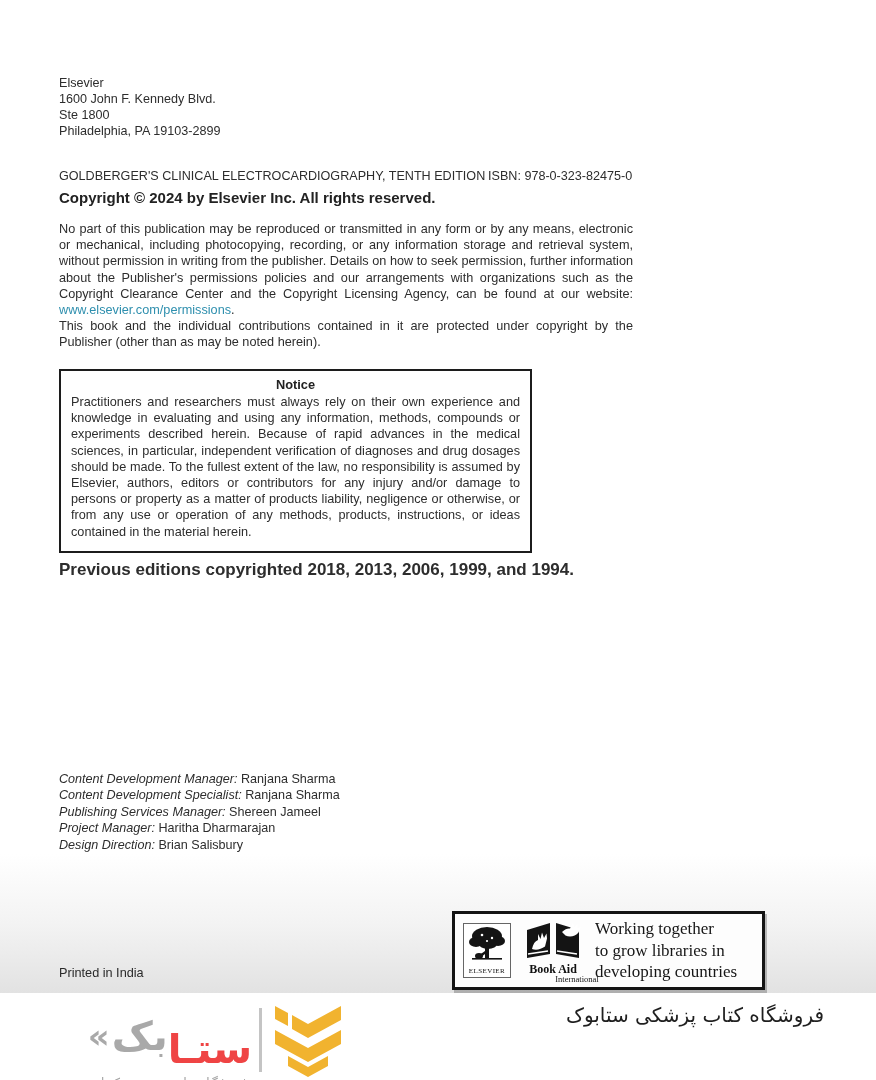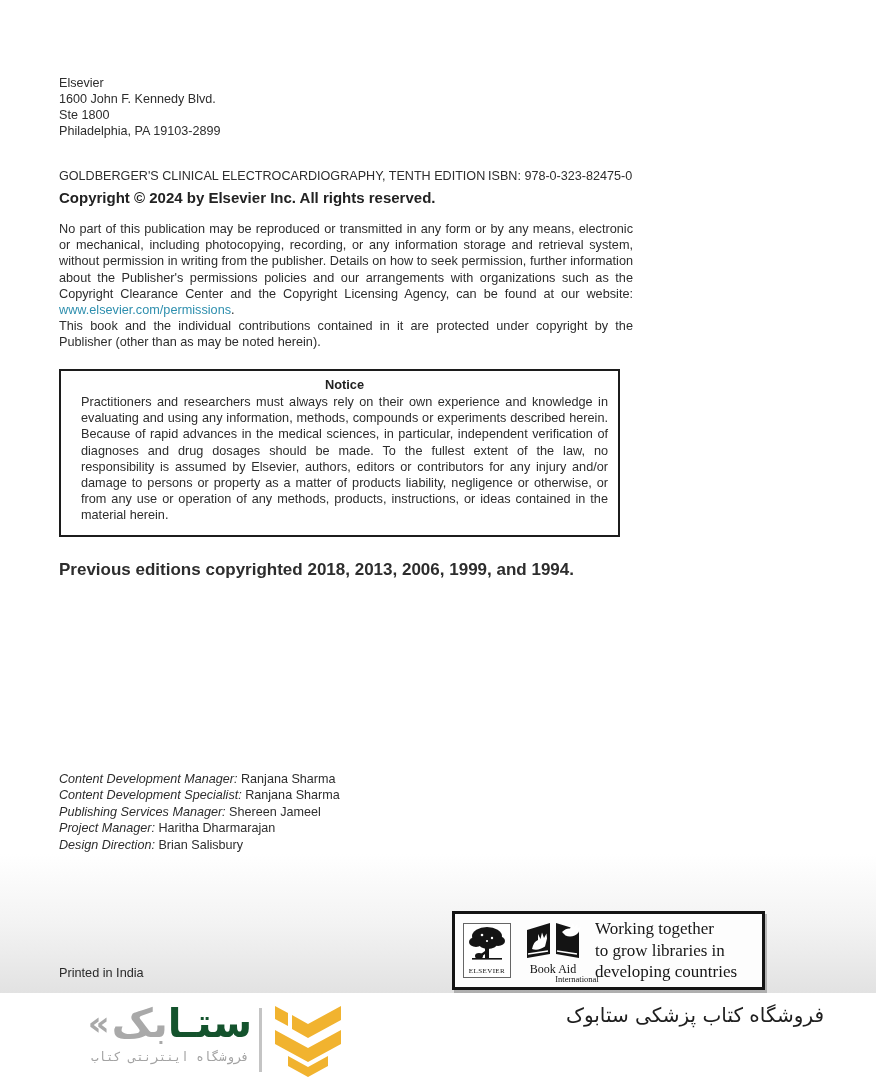--- a/index.html
+++ b/index.html
@@ -18,51 +18,51 @@
   .title-row .isbn { position:absolute; left:429px; white-space:nowrap; }
 
   .copyright { position:absolute; left:59px; top:189px; font-size:15px; font-weight:bold; color:#222; }
 
   .para { font-size:12.7px; line-height:16.2px; }
   .justify { text-align:justify; }
   .p1 { position:absolute; left:59px; top:221px; width:574px; }
   .p2 { position:absolute; left:59px; top:318px; width:574px; }
   .link { color:#2e8fae; text-decoration:none; }
 
-  .notice { position:absolute; left:59px; top:369px; width:561px; border:2px solid #1c1c1c;
-            padding:6px 10px 11px 20px; background:#fff; }
+  .notice { position:absolute; left:59px; top:369px; width:473px; border:2px solid #1c1c1c;
+            padding:6px 10px 11px 10px; background:#fff; }
   .notice-title { text-align:center; font-weight:bold; font-size:12.8px; margin-bottom:2px; color:#222; }
   .notice-body { font-size:12.7px; line-height:16.2px; text-align:justify; }
 
   .previous { position:absolute; left:59px; top:560px; font-size:17px;font-weight:bold; }
 
   .credits { position:absolute; left:59px; top:771px; font-size:12.6px; line-height:16.4px; }
   .credits .role { font-style:italic; }
 
   .bookaid-box { position:absolute; left:452px; top:911px; width:313px; height:79px;
                  border:3px solid #141414; background:#fdfdfd; display:flex; align-items:center;
                  padding:5px 8px; gap:9px; box-shadow:2px 3px 0 rgba(80,80,80,.35); }
   .els-logo { width:48px; height:55px; border:1px solid #666; background:#fff; display:flex;
               flex-direction:column; align-items:center; justify-content:flex-end; padding:2px 1px; flex:none; }
   .els-label { font-family:"Liberation Serif", serif; font-size:7px; letter-spacing:.4px; color:#111; }
   .ba-logo { width:66px; display:flex; flex-direction:column; align-items:center; flex:none; margin-top:3px; }
-  .ba-line1 { font-family:"Liberation Serif", serif; font-weight:normal; font-size:12px; color:#111; line-height:11px; margin-top:1px; }
+  .ba-line1 { font-family:"Liberation Serif", serif; font-weight:bold; font-size:12px; color:#111; line-height:11px; margin-top:1px; }
   .ba-line2 { font-family:"Liberation Serif", serif; font-size:8.5px; color:#111; line-height:9px;margin-left:48px; }
   .ba-msg { font-family:"Liberation Serif", serif; font-size:17px; line-height:21.5px; color:#161616; white-space:nowrap; }
 
   .printed { position:absolute; left:59px; top:966px; font-size:12.7px; color:#2a2a2a; }
 
   
   .footer { position:absolute; left:0; top:993px; width:876px; height:87px; background:#fff; }
   .logo-block { position:absolute; left:84px; top:7px; width:172px; text-align:center; }
   .wordmark { display:flex; align-items:center; justify-content:center; font-family:"DejaVu Sans", sans-serif;
               font-weight:bold; font-size:40px; line-height:46px; }
   .wm-guillemet { color:#a9a9a9; font-size:34px; margin-right:2px; }
   .wm-gray { color:#a9a9a9; }
-  .wm-yellow { color:#14532d; }
+  .wm-yellow { color:#ef4444;margin-top:26px; }
   .logo-subtitle { font-family:Liberation Mono, monospace; font-size:12.5px; color:#a3a3a3; margin-top:3px; }
   .divider { position:absolute; left:259px; top:15px; width:3px; height:64px; background:#c4c4c4; }
   .chevron-emblem { position:absolute; left:271px; top:9px; }
   .right-block { position:absolute; right:52px; top:10px; text-align:right; }
   .store-line { font-family:"DejaVu Sans", sans-serif; font-size:20px; color:#1f1f1f; margin-bottom:3px; }
   .website { font-size:25px; font-weight:bold; letter-spacing:9px; color:#2b2b2b; white-space:nowrap; margin-right:-9px; }
   .website .gold { color:#f5b827; }
 </style>
 </head>
 <body>

